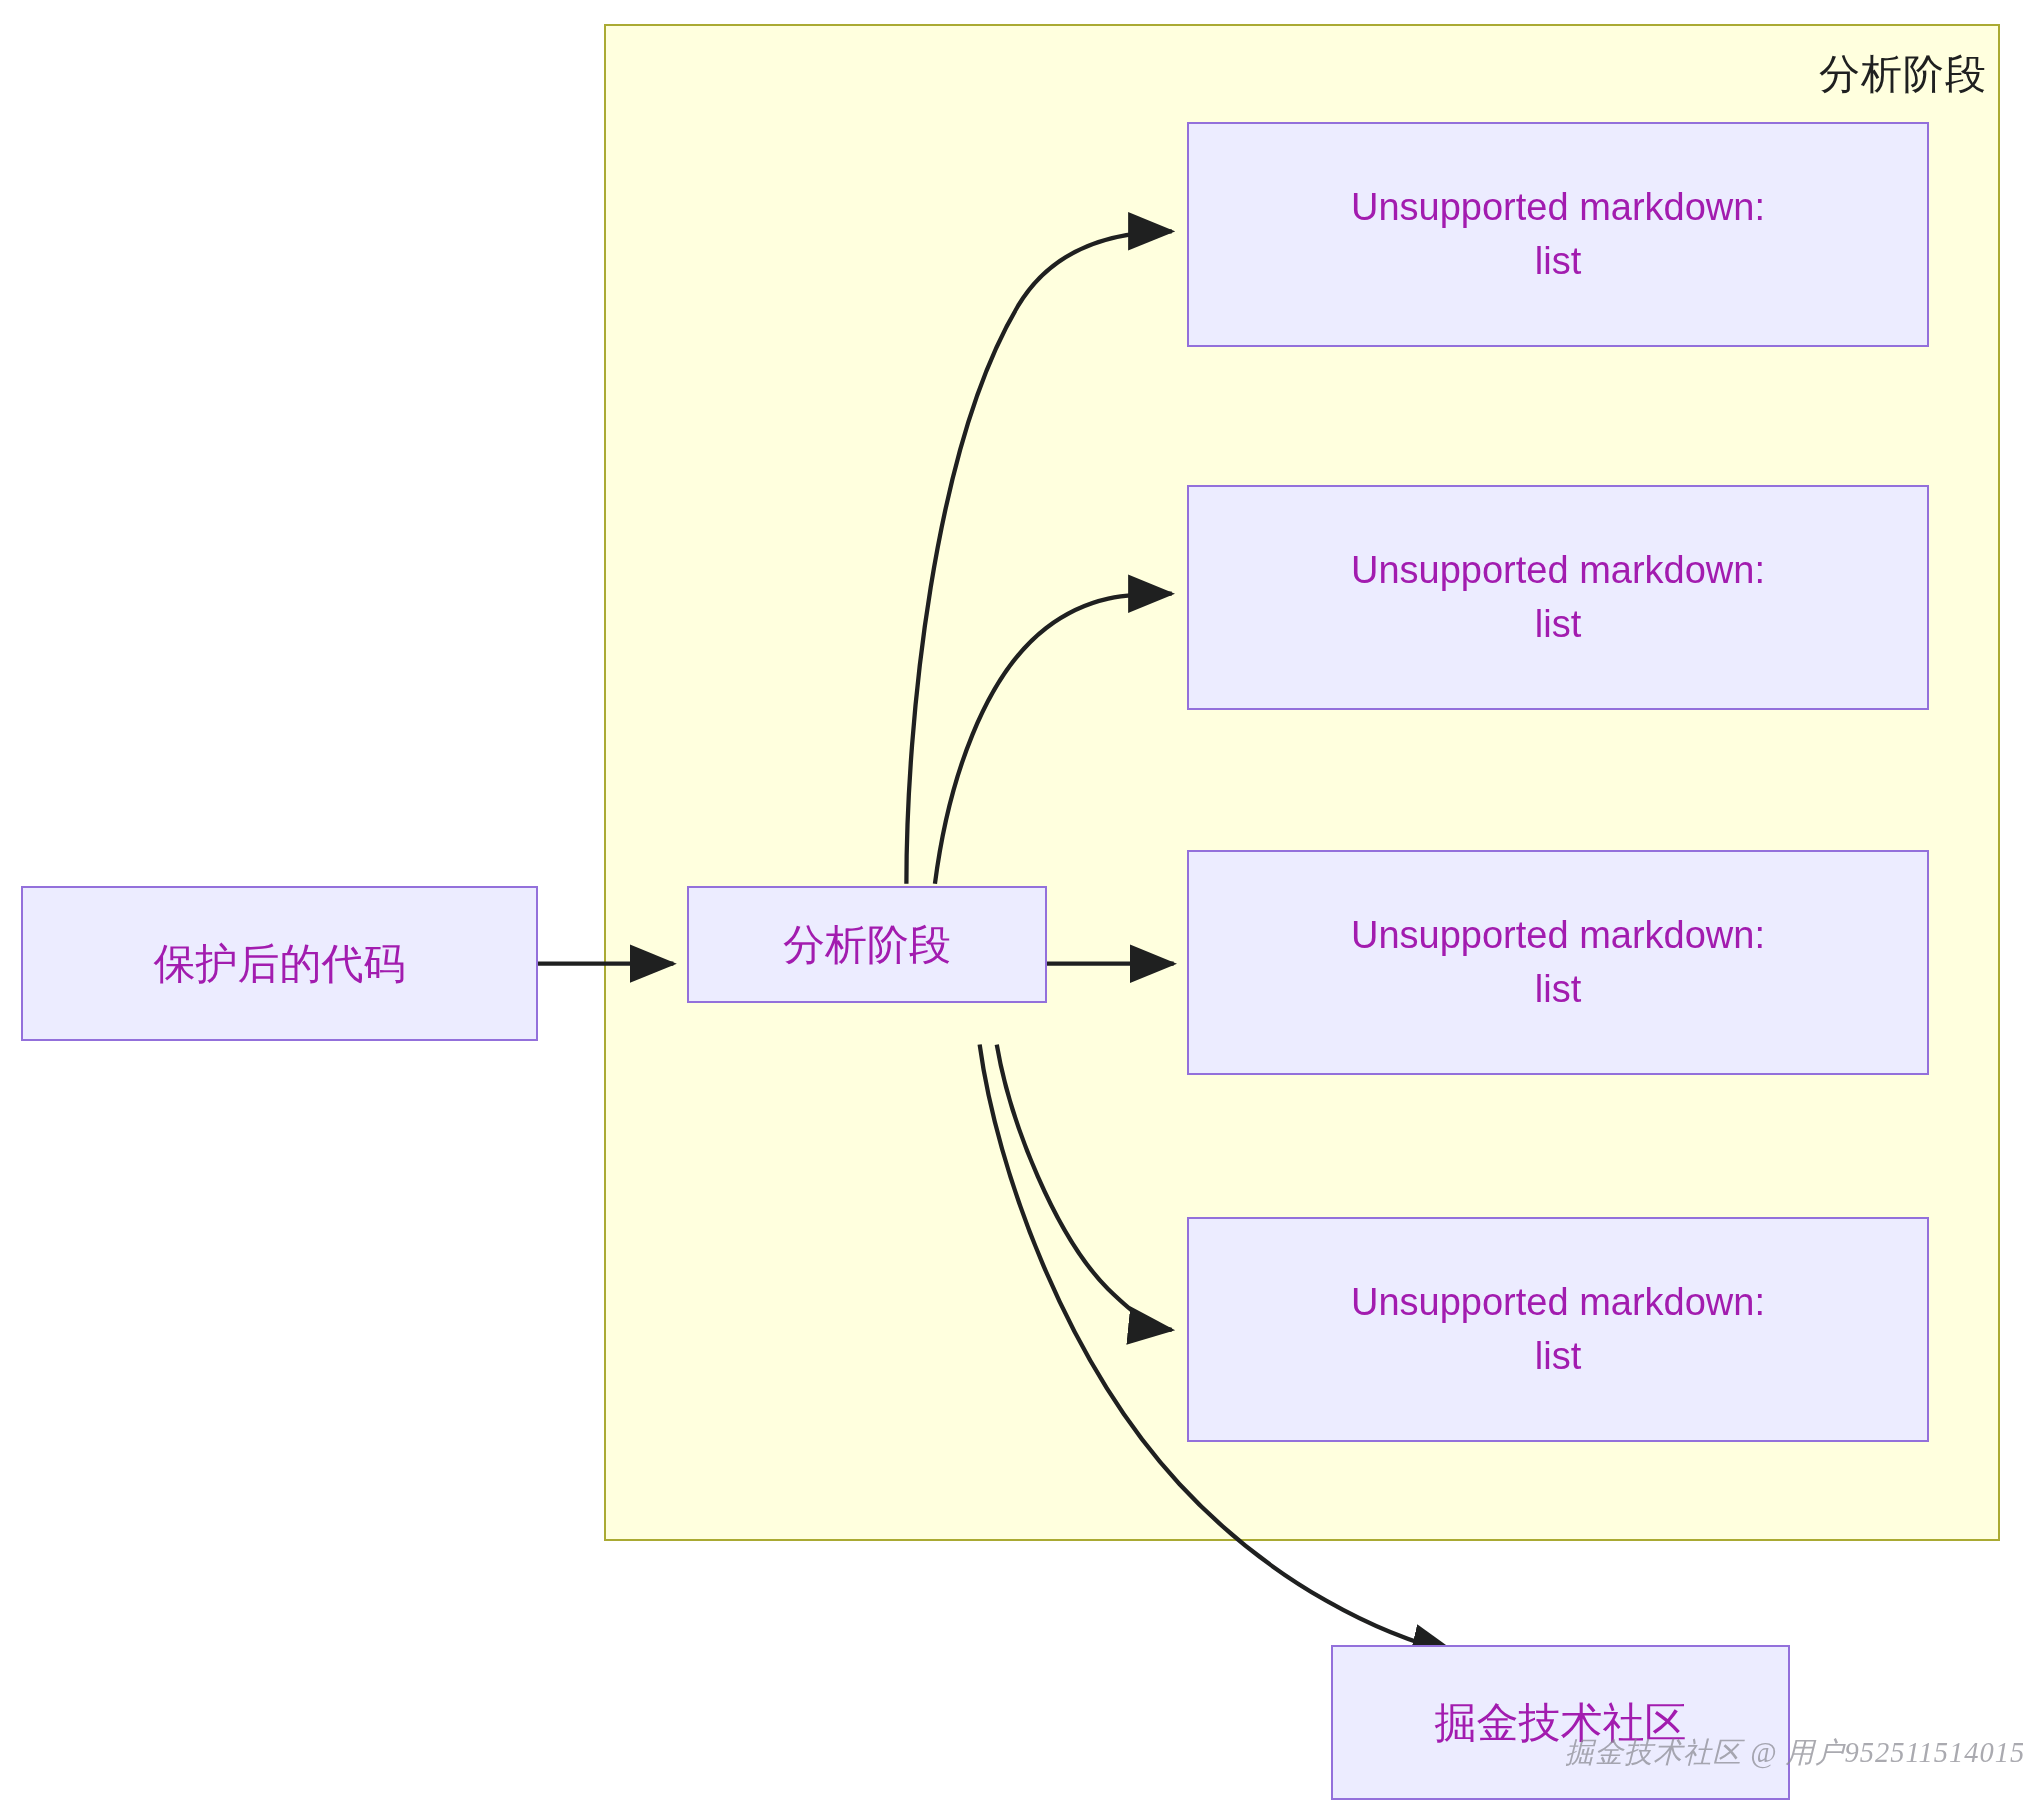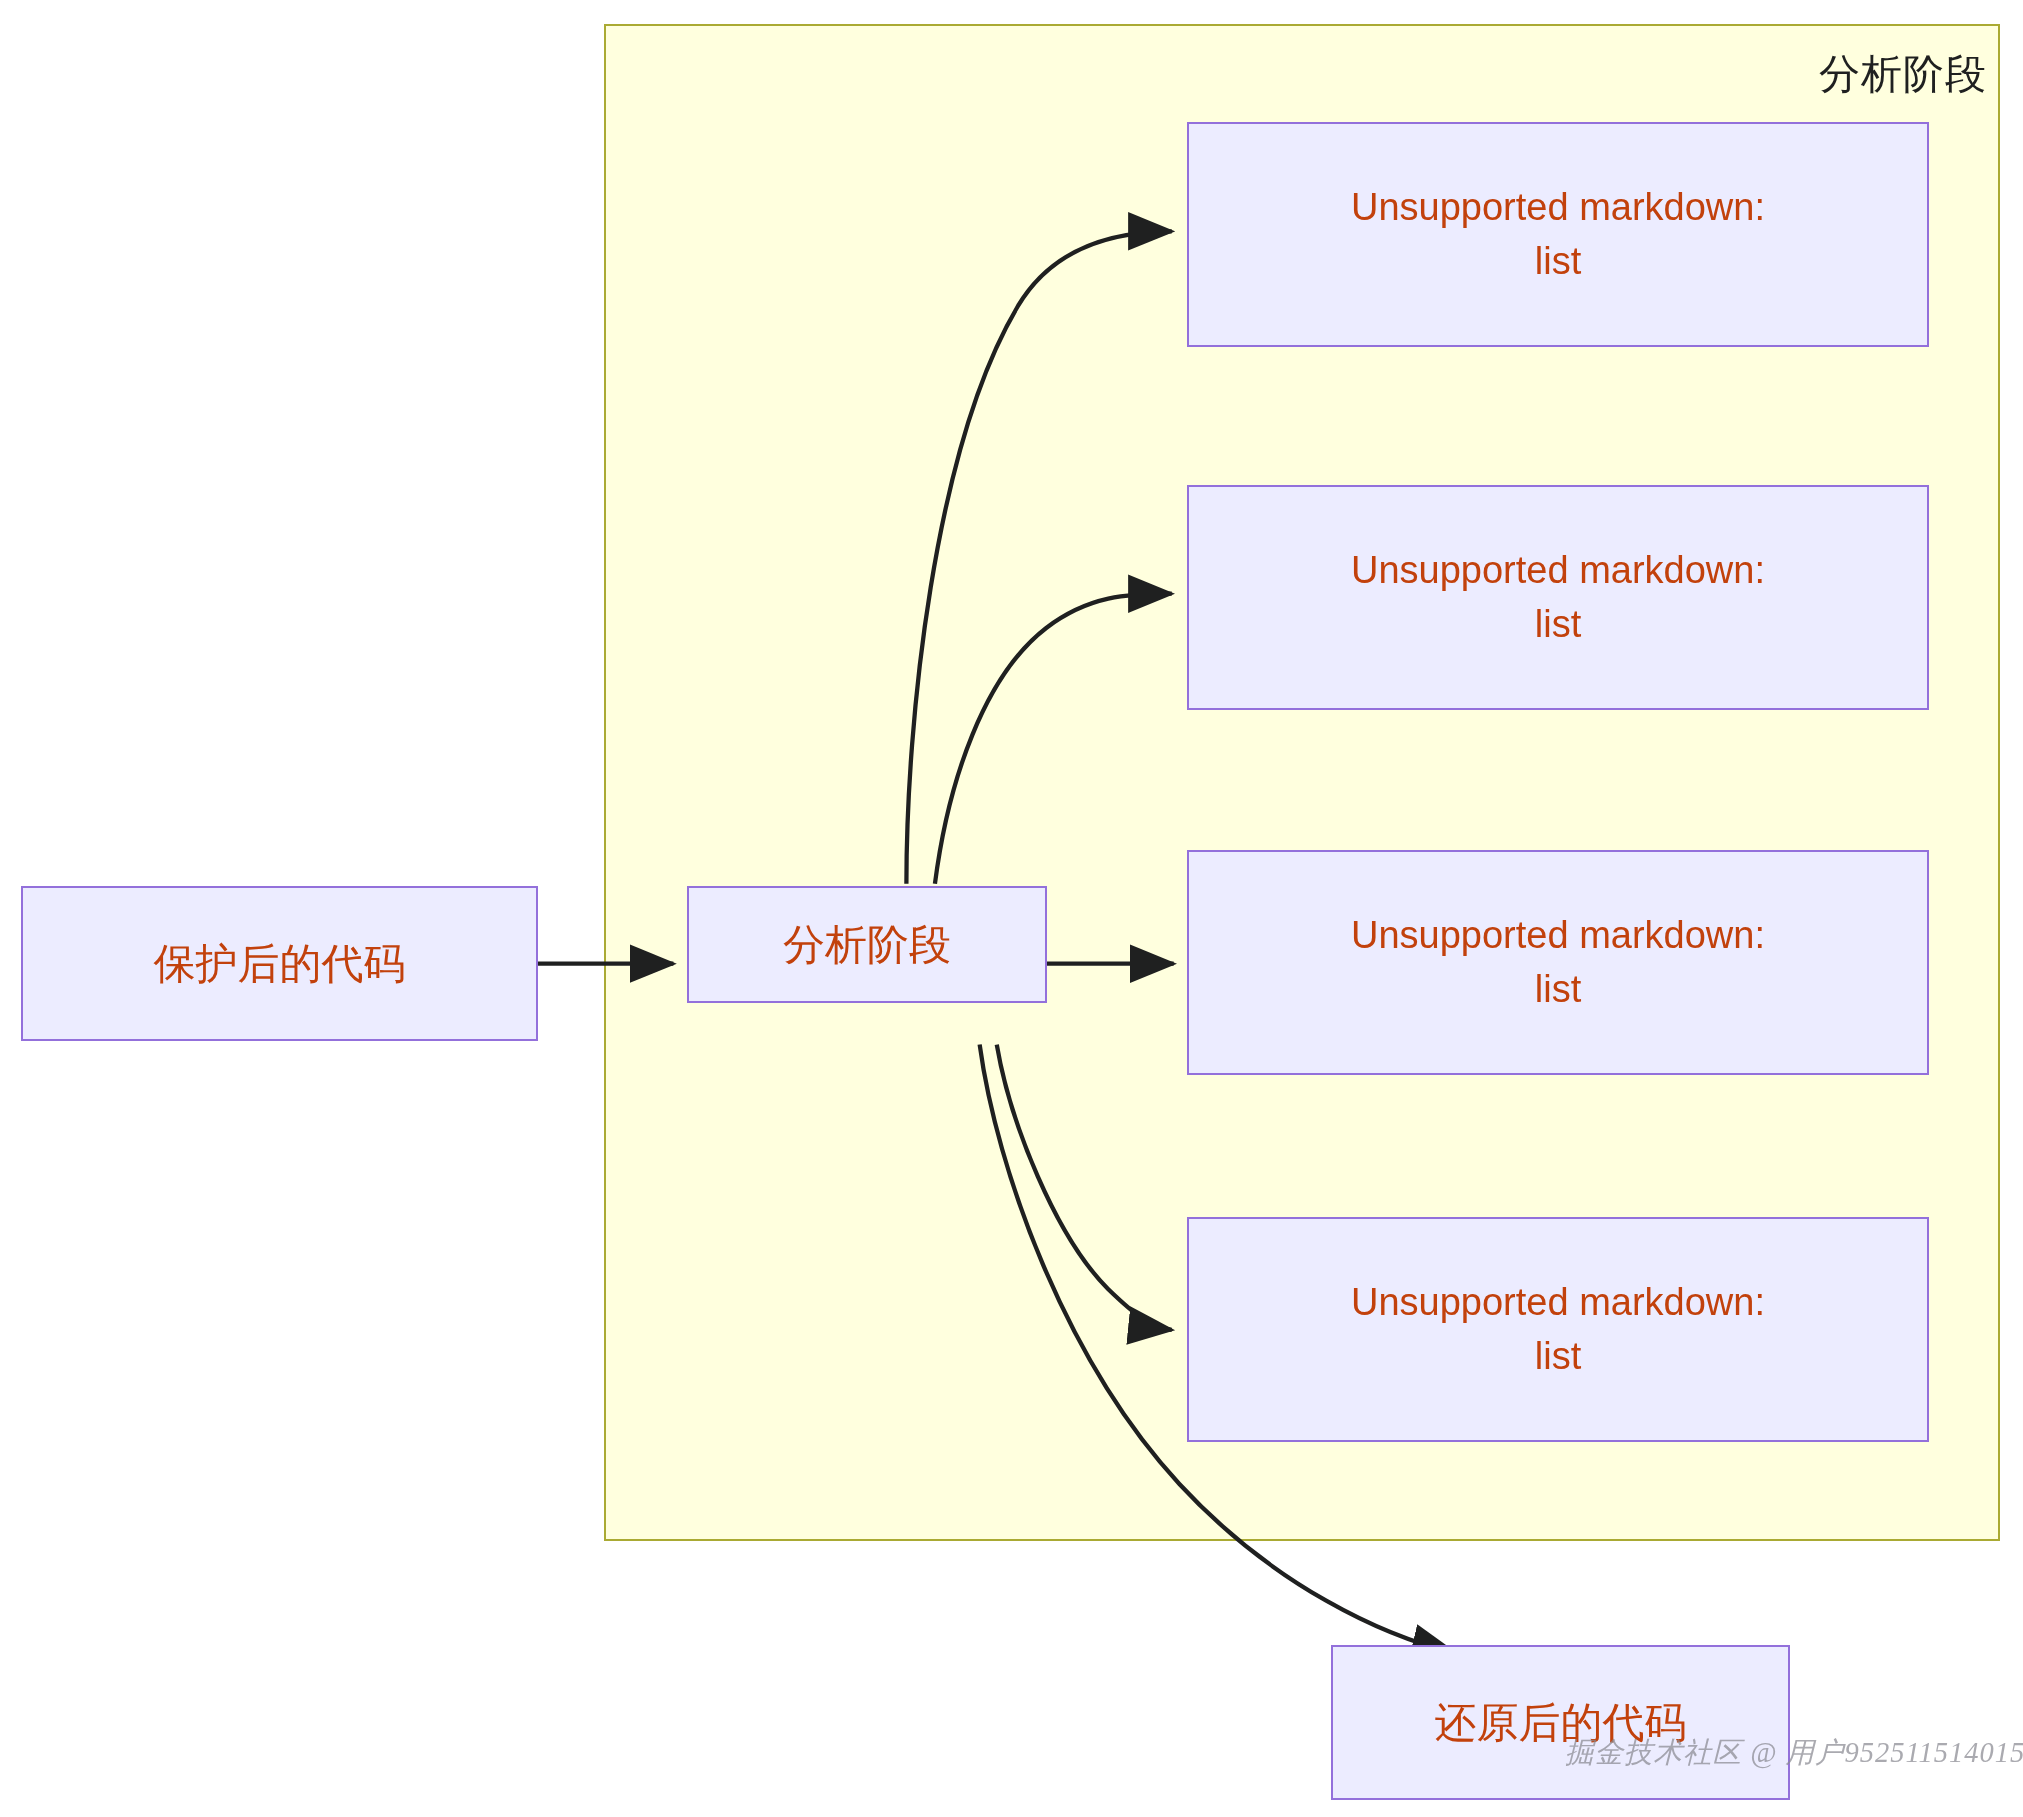--- a/index.html
+++ b/index.html
@@ -52,21 +52,21 @@
   
   .node {
     position: absolute;
     box-sizing: border-box;
     background: #ececff;
     border: 2.9px solid #9370db;
     display: flex;
     align-items: center;
     justify-content: center;
     text-align: center;
-    color: #c2410c;
+    color: #a21caf;
     line-height: 1.42;
   }
   .node-cn {
     font-size: 42px;
   }
   .node-md {
     font-size: 38px;
     padding: 0 25px;
   }
   .node-md .line2 {
@@ -170,19 +170,19 @@
   </div>
 
   <div id="node-md-4" class="node node-md">
     <div>
       <span>Unsupported markdown:</span>
       <span class="line2">list</span>
     </div>
   </div>
 
   <div id="node-restored" class="node node-cn">
-    <span>还原后的代码</span>
+    <span>掘金技术社区</span>
   </div>
 
   <div class="watermark">掘金技术社区 @ 用户9525115140155</div>
 
 </div>
 
 
 </body></html>

